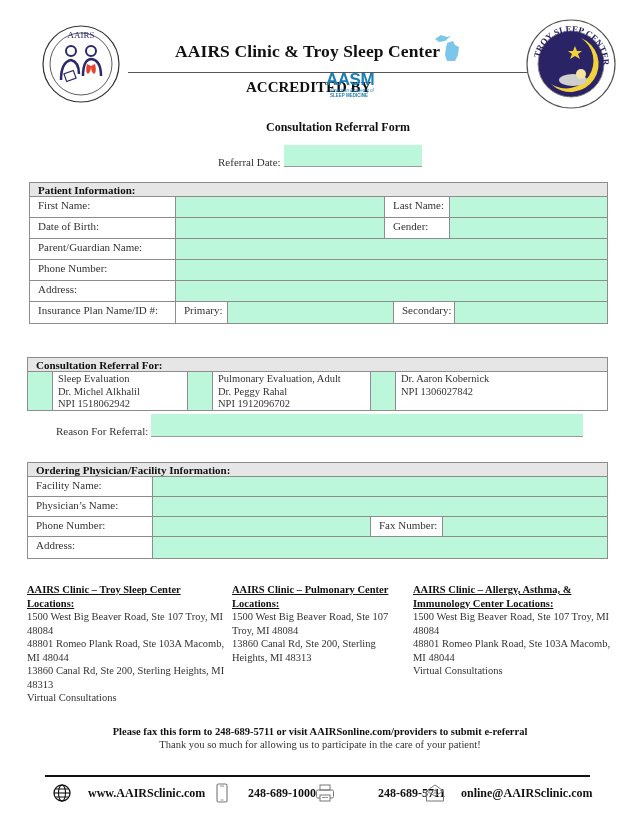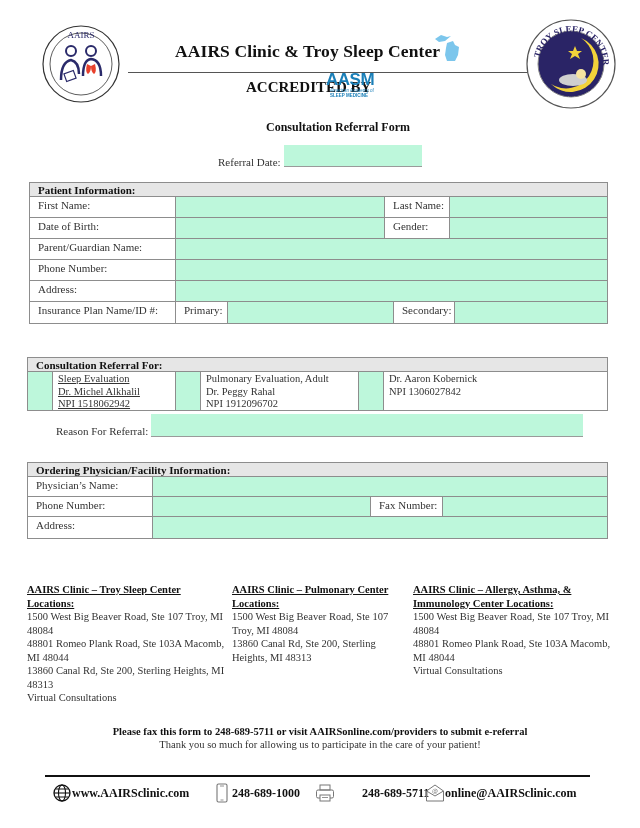--- a/index.html
+++ b/index.html
@@ -42,21 +42,21 @@
   
   .loc { position: absolute; top: 583px; font-size: 10.5px; color: #333; line-height: 13.5px; }
   .loc .loc-title { font-weight: bold; color: #111; text-decoration: underline; }
 
   .fax-note { position: absolute; left: 0; width: 640px; top: 726px; text-align: center; font-size: 10.5px; font-weight: bold; color: #111; }
   .thanks { position: absolute; left: 0; width: 640px; top: 739px; text-align: center; font-size: 10.5px; color: #333; }
 
   .footer-rule { position: absolute; left: 45px; top: 775px; width: 545px; height: 2px; background: #111; }
   .footer { position: absolute; top: 783px; left: 0; width: 640px; height: 20px; }
   .f-item { position: absolute; top: 0; display: flex; align-items: center; height: 20px; }
-  .f-text { font-size: 12px; font-weight: bold; color: #111; margin-left: 0; }
+  .f-text { font-size: 12px; font-weight: bold; color: #111; margin-left: 16px; }
   .f-icon { width: 20px; height: 20px; }
 </style>
 </head>
 <body>
 
 <svg class="logo-left" viewBox="0 0 96 80">
   <circle cx="48" cy="40" r="38" fill="#fff" stroke="#333" stroke-width="1.2"></circle>
   <circle cx="48" cy="40" r="31" fill="none" stroke="#333" stroke-width="0.8"></circle>
   <text x="48" y="14" text-anchor="middle" font-size="9" font-family="Liberation Serif, serif" fill="#2a2a6a">AAIRS</text>
   <circle cx="38" cy="27" r="5" fill="none" stroke="#2a2a6a" stroke-width="2"></circle>
@@ -129,21 +129,21 @@
     <div class="cell fill" style="width:166px;"></div>
     <div class="cell" style="width:61px;">Secondary:</div>
     <div class="cell fill" style="flex:1;"></div>
   </div>
 </div>
 
 <div class="tbl" style="left:27px; top:357px; width:581px;">
   <div class="sec-head">Consultation Referral For:</div>
   <div class="ref-row">
     <div class="ref-box"></div>
-    <div class="ref-text" style="width:123px;text-decoration:underline;">
+    <div class="ref-text" style="width:135px;">
       <div>Sleep Evaluation</div>
       <div>Dr. Michel Alkhalil</div>
       <div>NPI 1518062942</div>
     </div>
     <div class="ref-box"></div>
     <div class="ref-text" style="width:158px;">
       <div>Pulmonary Evaluation, Adult</div>
       <div>Dr. Peggy Rahal</div>
       <div>NPI 1912096702</div>
     </div>
@@ -154,20 +154,24 @@
     </div>
   </div>
 </div>
 
 <div class="reason-label">Reason For Referral:</div>
 <div class="reason-field"></div>
 
 <div class="tbl" style="left:27px; top:462px; width:581px;">
   <div class="sec-head">Ordering Physician/Facility Information:</div>
   <div class="row" style="height:20px;">
+    <div class="cell" style="width:125px;">Facility Name:</div>
+    <div class="cell fill" style="flex:1;"></div>
+  </div>
+  <div class="row" style="height:20px;">
     <div class="cell" style="width:125px;">Physician’s Name:</div>
     <div class="cell fill" style="flex:1;"></div>
   </div>
   <div class="row" style="height:20px;">
     <div class="cell" style="width:125px;">Phone Number:</div>
     <div class="cell fill" style="width:218px;"></div>
     <div class="cell" style="width:72px;">Fax Number:</div>
     <div class="cell fill" style="flex:1;"></div>
   </div>
   <div class="row" style="height:21px;">

